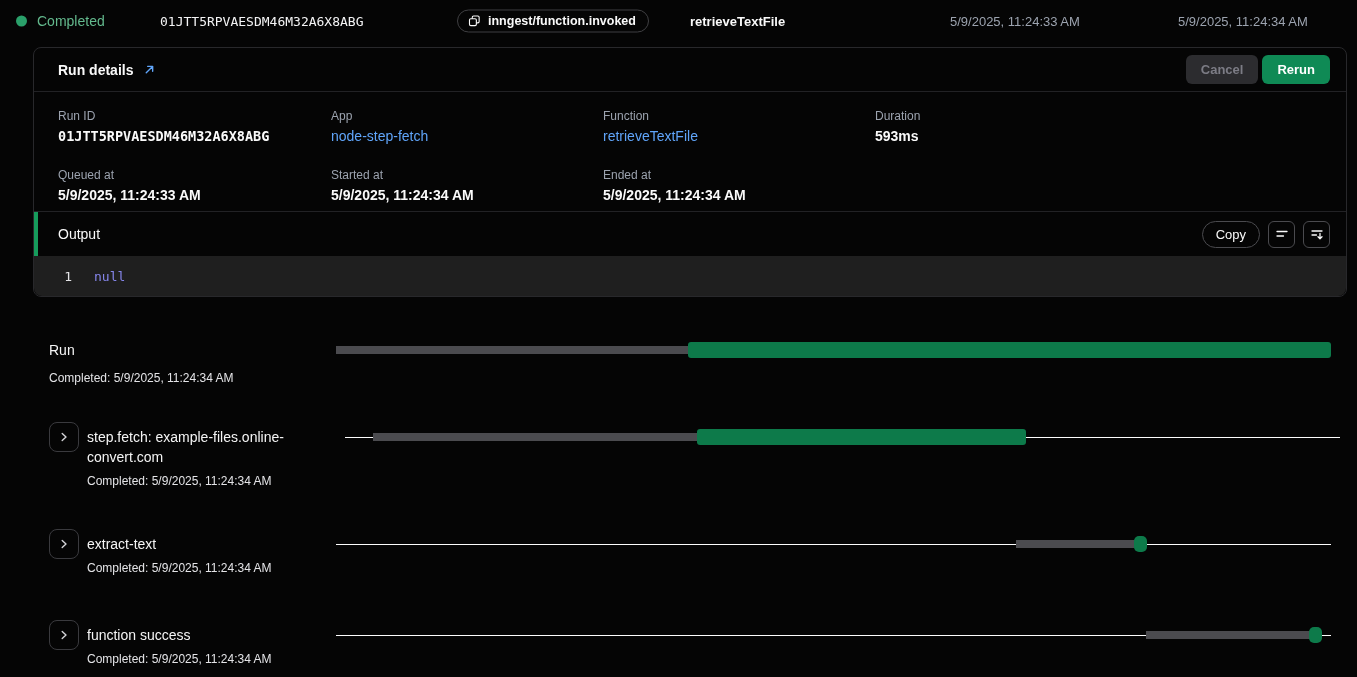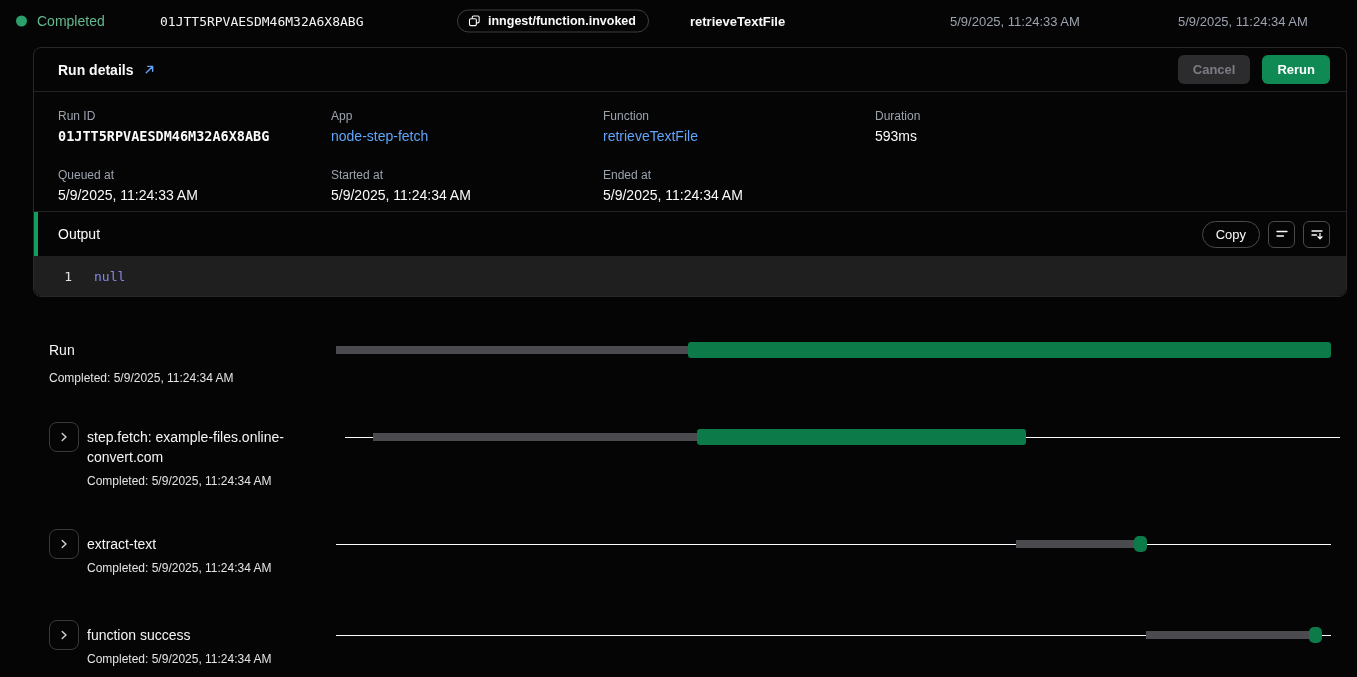--- a/index.html
+++ b/index.html
@@ -17,30 +17,30 @@
   .tb-fn { left:690px; font-size:13px; font-weight:600; color:#fafafa; }
   .tb-ts1 { left:950px; font-size:13px; color:#9ca3af; }
   .tb-ts2 { left:1178px; font-size:13px; color:#9ca3af; }
 
   
   .card { position:absolute; left:33px; top:47px; width:1314px; height:250px;
     border:1px solid #28282b; border-radius:8px; background:#050505; }
   .card-header { height:44px; display:flex; align-items:center; padding:0 16px 0 24px; border-bottom:1px solid #222225; }
   .card-title { font-size:14px; font-weight:600; color:#fafafa; }
   .ext-link { margin-left:10px; display:inline-flex; cursor:pointer; }
-  .header-actions { margin-left:auto; display:flex; gap:12px; }
+  .header-actions { margin-left:auto; display:flex; gap:4px; }
   .btn { border:none; border-radius:6px; font-size:13px; font-weight:600; padding:7px 15px;
     font-family:"Liberation Sans", sans-serif; }
   .btn-cancel { background:#2c2c2f; color:#7c7c85; cursor:default; }
   .btn-rerun { background:#0f8a55; color:#fff; cursor:pointer; }
 
   .details-grid { display:grid; grid-template-columns:273px 272px 272px 1fr;
     padding:17px 24px 0 24px; row-gap:15px; height:119px; }
   .field-label { font-size:12px; color:#9ca3af; margin-bottom:5px; }
-  .field-value { font-size:14px; font-weight:400; color:#fafafa; }
+  .field-value { font-size:14px; font-weight:700; color:#fafafa; }
   .field-value.mono { font-family:"DejaVu Sans Mono", monospace; font-weight:700; font-size:13.5px; }
   .field-value.link { color:#60a5fa; font-weight:400; cursor:pointer; }
 
   .output-header { position:relative; height:45px; display:flex; align-items:center;
     padding:0 16px 0 24px; border-top:1px solid #222225; }
   .output-accent { position:absolute; left:0; top:0; width:4px; height:100%; background:#169c5c; }
   .output-title { font-size:14px; color:#fafafa; }
   .output-actions { margin-left:auto; display:flex; gap:8px; align-items:center; }
   .copy-btn { border:1px solid #4a4a4e; background:transparent; color:#fafafa; border-radius:999px;
     padding:5px 13px; font-size:13px; font-weight:500; cursor:pointer; font-family:"Liberation Sans", sans-serif; }

